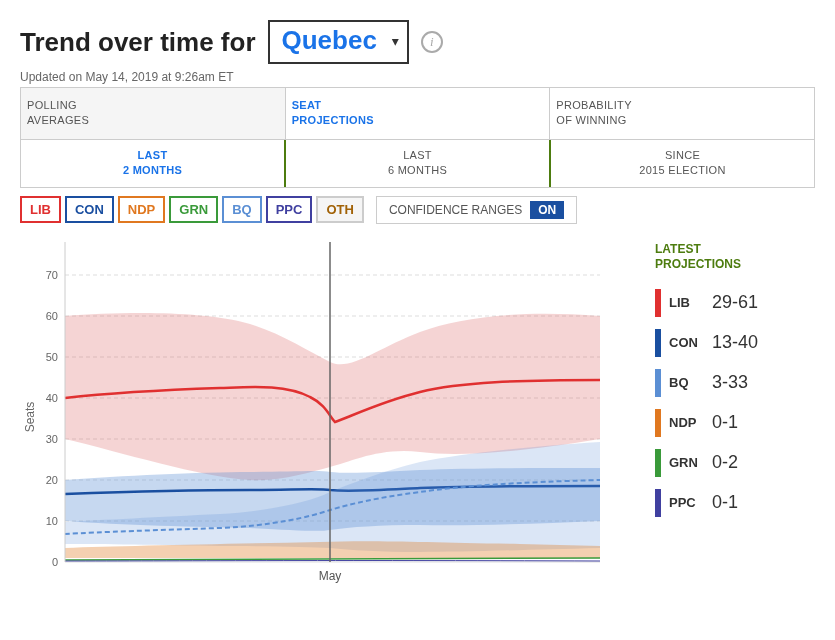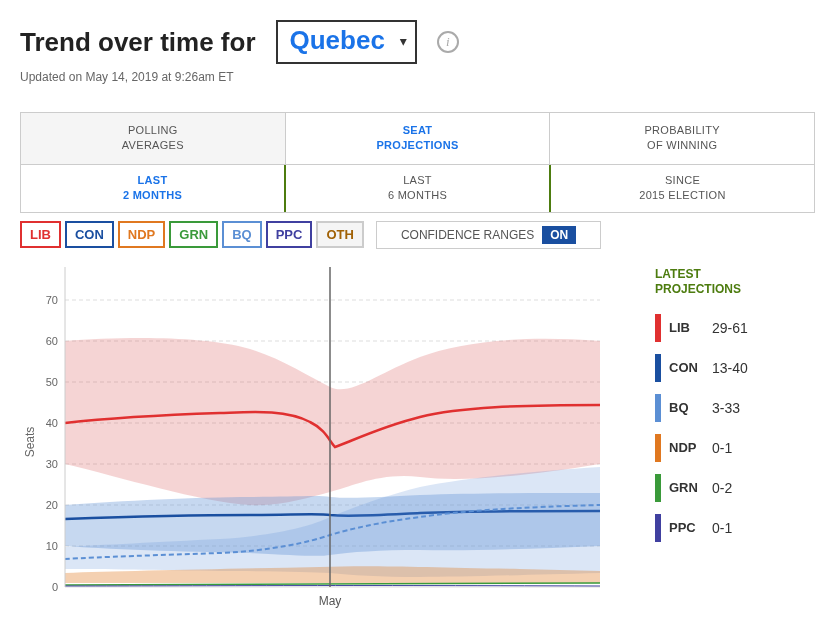--- a/index.html
+++ b/index.html
@@ -1,62 +1,62 @@
 <!DOCTYPE html>
 <html><head>
   <meta charset="utf-8">
   <style>
     * { box-sizing: border-box; margin: 0; padding: 0; }
     body { font-family: Arial, sans-serif; background: #fff; width: 835px; min-height: 640px; overflow: hidden; }
 
     .container { padding: 20px 20px 10px 20px; }
 
-    .title-row { display: flex; align-items: center; gap: 20px; margin-bottom: 6px; }
+    .title-row { display: flex; align-items: center; gap: 12px; margin-bottom: 6px; }
     .title-text { font-size: 26px; font-weight: bold; color: #222; }
     .dropdown-wrapper { position: relative; display: inline-flex; align-items: center; border: 2px solid #333; padding: 3px 30px 6px 12px; cursor: pointer; }
     .dropdown-value { font-size: 26px; font-weight: bold; color: #1a73e8; }
     .dropdown-arrow { position: absolute; right: 8px; font-size: 14px; color: #333; }
     .info-icon { width: 22px; height: 22px; border-radius: 50%; border: 2px solid #aaa; display: flex; align-items: center; justify-content: center; font-size: 13px; color: #aaa; cursor: pointer; font-style: italic; font-family: serif; }
 
-    .updated-text { font-size: 12px; color: #666; margin-bottom: 28px; }
+    .updated-text { font-size: 12px; color: #666; margin-bottom: 3px; }
 
     .tabs-outer { border: 1px solid #ccc; display: flex; margin-bottom: 0; }
-    .tab-item { flex: 1; text-align: center; padding: 10px 6px; font-size: 11px; text-transform: uppercase; color: #555; cursor: pointer; border-right: 1px solid #ccc; letter-spacing: 0.3px; line-height: 1.4; }
+    .tab-item { flex: 1; text-align: left; padding: 10px 6px; font-size: 11px; text-transform: uppercase; color: #555; cursor: pointer; border-right: 1px solid #ccc; letter-spacing: 0.3px; line-height: 1.4; }
     .tab-item:last-child { border-right: none; }
     .tab-item.active { color: #1a73e8; font-weight: bold; }
     .tab-item.active-bg { background: #f5f5f5; }
 
     .tabs-inner { border: 1px solid #ccc; border-top: none; display: flex; margin-bottom: 8px; }
     .tab-inner-item { flex: 1; text-align: center; padding: 8px 6px; font-size: 11px; text-transform: uppercase; color: #555; cursor: pointer; border-right: 2px solid #4d7c0f; letter-spacing: 0.3px; line-height: 1.4; }
     .tab-inner-item:last-child { border-right: none; }
     .tab-inner-item.active { color: #1a73e8; font-weight: bold; }
 
     .party-buttons { display: flex; align-items: center; gap: 4px; margin-bottom: 8px; flex-wrap: wrap; }
     .party-btn { padding: 4px 8px; font-size: 13px; font-weight: bold; cursor: pointer; border: 2px solid; background: #fff; }
     .party-btn.lib { border-color: #e03030; color: #e03030; }
     .party-btn.con { border-color: #1a4fa0; color: #1a4fa0; }
     .party-btn.ndp { border-color: #e07820; color: #e07820; }
     .party-btn.grn { border-color: #3a9a3a; color: #3a9a3a; }
     .party-btn.bq { border-color: #5b8fd4; color: #5b8fd4; }
     .party-btn.ppc { border-color: #4040a0; color: #4040a0; }
     .party-btn.oth { border-color: #ccc; color: #a16207; background: #f5f5f5; }
 
-    .confidence-toggle { display: flex; align-items: center; gap: 0; margin-left: 8px; font-size: 12px; color: #555; border: 1px solid #ccc; padding: 4px 24px; }
+    .confidence-toggle { display: flex; align-items: center; gap: 0; margin-left: 8px; font-size: 12px; color: #555; border: 1px solid #ccc; padding: 4px 12px; }
     .confidence-label { font-size: 12px; color: #555; padding-right: 8px; }
     .toggle-on { background: #1a4fa0; color: #fff; padding: 2px 8px; font-size: 12px; font-weight: bold; cursor: pointer; }
 
     .main-content { display: flex; gap: 10px; }
     .chart-area { flex: 1; position: relative; }
 
     .legend-area { width: 160px; padding-top: 10px; }
     .legend-title { font-size: 12px; font-weight: bold; text-transform: uppercase; color: #4d7c0f; margin-bottom: 16px; line-height: 1.3; }
     .legend-item { display: flex; align-items: center; gap: 8px; margin-bottom: 12px; }
     .legend-bar { width: 6px; height: 28px; flex-shrink: 0; }
     .legend-party { font-size: 13px; font-weight: bold; color: #333; width: 35px; }
-    .legend-range { font-size: 14px; color: #333; }
+    .legend-range { font-size: 18px; color: #333; }
   </style>
 </head>
 <body>
 
 <div class="container">
 
   <div class="title-row">
     <span class="title-text">Trend over time for</span>
     <div class="dropdown-wrapper">
       <span class="dropdown-value">Quebec</span>

